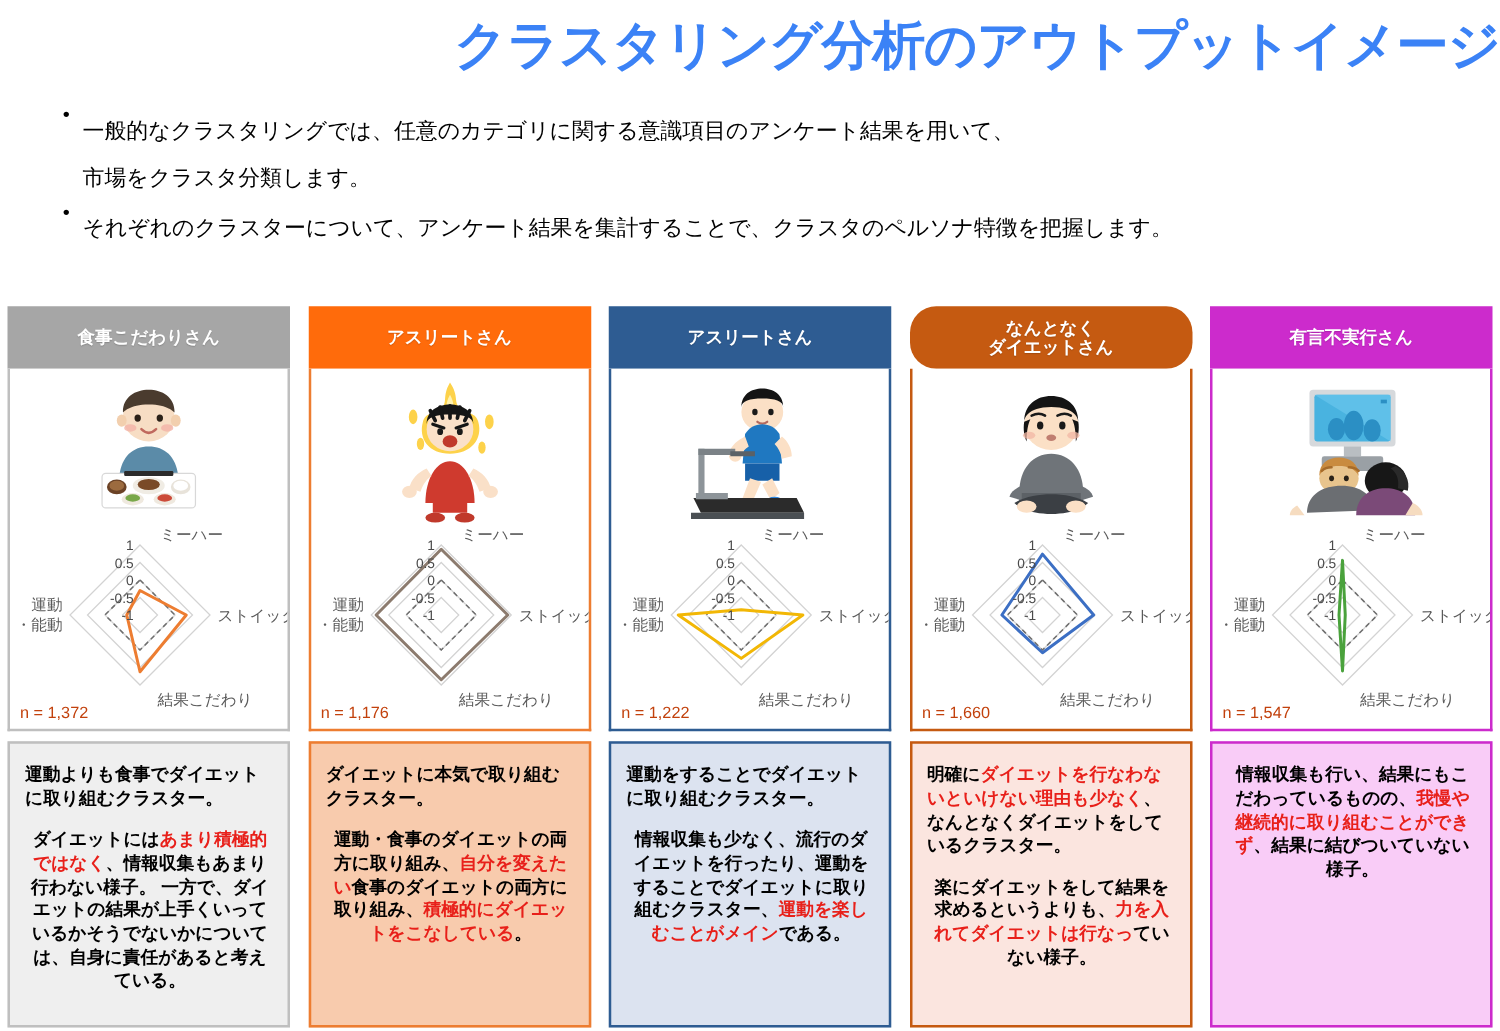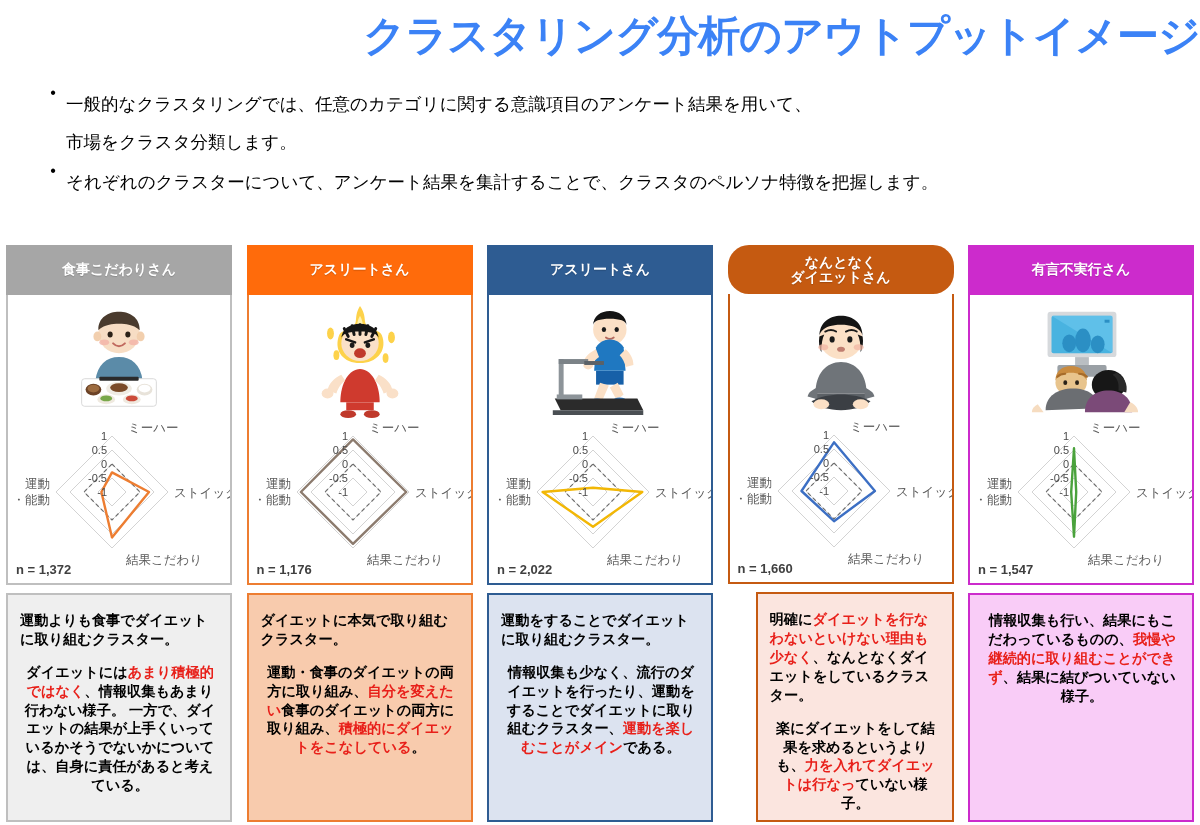--- a/index.html
+++ b/index.html
@@ -66,21 +66,21 @@
   .persona-art {
     position: absolute; top: 8px; left: 0; width: 100%; height: 120px;
     display: flex; align-items: center; justify-content: center;
   }
   .radar-wrap {
     position: absolute; bottom: 4px; left: 0; width: 100%; height: 165px;
   }
   .radar-wrap svg { width: 100%; height: 100%; display: block; }
   .n-label {
     position: absolute; left: 8px; bottom: 6px;
-    font-size: 13px; font-weight: bold; color: #404040;
+    font-size: 13px; font-weight: normal; color: #c2410c;
   }
   .card-desc {
     flex: 1 1 auto;
     margin-top: 8px;
     border: 2px solid #bfbfbf;
     padding: 16px 10px 10px 12px;
     font-size: 14.2px; font-weight: bold; line-height: 1.33;
     color: #000; overflow: hidden;
   }
   .desc-para { margin-bottom: 14px; }
@@ -278,21 +278,21 @@
               <text x="99" y="54.0" text-anchor="end" font-size="11" fill="#4a4a4a" font-family="Liberation Sans, sans-serif">0</text>
               <text x="99" y="68.0" text-anchor="end" font-size="11" fill="#4a4a4a" font-family="Liberation Sans, sans-serif">-0.5</text>
               <text x="99" y="82.0" text-anchor="end" font-size="11" fill="#4a4a4a" font-family="Liberation Sans, sans-serif">-1</text>
               <text x="120" y="18" text-anchor="start" font-size="12.5" fill="#5a5a5a" font-family="Liberation Sans, sans-serif">ミーハー</text>
               <text x="166" y="83" text-anchor="start" font-size="12.5" fill="#5a5a5a" font-family="Liberation Sans, sans-serif">ストイック</text>
               <text x="118" y="150" text-anchor="start" font-size="12.5" fill="#5a5a5a" font-family="Liberation Sans, sans-serif">結果こだわり</text>
               <text x="42" y="74" text-anchor="end" font-size="12.5" fill="#5a5a5a" font-family="Liberation Sans, sans-serif">運動</text>
               <text x="42" y="90" text-anchor="end" font-size="12.5" fill="#5a5a5a" font-family="Liberation Sans, sans-serif">・能動</text>
             </svg>
           </div>
-          <div class="n-label">n = 2,022</div>
+          <div class="n-label">n = 1,222</div>
         </div>
         <div class="card-desc" style="background: rgb(220, 227, 240); border-color: rgb(46, 92, 146); font-family: Liberation Serif, serif;">
           <div class="desc-para"><span>運動をすることでダイエットに取り組むクラスター。</span></div>
           <div class="desc-para"><span>情報収集も少なく、流行のダイエットを行ったり、運動をすることでダイエットに取り組むクラスター、</span><span class="hl">運動を楽しむことがメイン</span><span>である。</span></div>
         </div>
       </div>
       <div class="card">
         <div class="card-header" style="background: rgb(197, 90, 17); border-radius: 21px;">
           <div>
             <span class="hdr-line">なんとなく</span>
@@ -337,21 +337,21 @@
               <text x="99" y="82.0" text-anchor="end" font-size="11" fill="#4a4a4a" font-family="Liberation Sans, sans-serif">-1</text>
               <text x="120" y="18" text-anchor="start" font-size="12.5" fill="#5a5a5a" font-family="Liberation Sans, sans-serif">ミーハー</text>
               <text x="166" y="83" text-anchor="start" font-size="12.5" fill="#5a5a5a" font-family="Liberation Sans, sans-serif">ストイック</text>
               <text x="118" y="150" text-anchor="start" font-size="12.5" fill="#5a5a5a" font-family="Liberation Sans, sans-serif">結果こだわり</text>
               <text x="42" y="74" text-anchor="end" font-size="12.5" fill="#5a5a5a" font-family="Liberation Sans, sans-serif">運動</text>
               <text x="42" y="90" text-anchor="end" font-size="12.5" fill="#5a5a5a" font-family="Liberation Sans, sans-serif">・能動</text>
             </svg>
           </div>
           <div class="n-label">n = 1,660</div>
         </div>
-        <div class="card-desc" style="background: rgb(251, 229, 223); border-color: rgb(197, 90, 17); margin-left: 28px;">
+        <div class="card-desc" style="background: rgb(251, 229, 223); border-color: rgb(197, 90, 17);">
           <div class="desc-para"><span>明確に</span><span class="hl">ダイエットを行なわないといけない理由も少なく</span><span>、なんとなくダイエットをしているクラスター。</span></div>
           <div class="desc-para"><span>楽にダイエットをして結果を求めるというよりも、</span><span class="hl">力を入れてダイエットは行なっ</span><span>ていない様子。</span></div>
         </div>
       </div>
       <div class="card">
         <div class="card-header" style="background: rgb(204, 43, 204);">
           <div>
             <span class="hdr-line">有言不実行さん</span>
           </div>
         </div>

